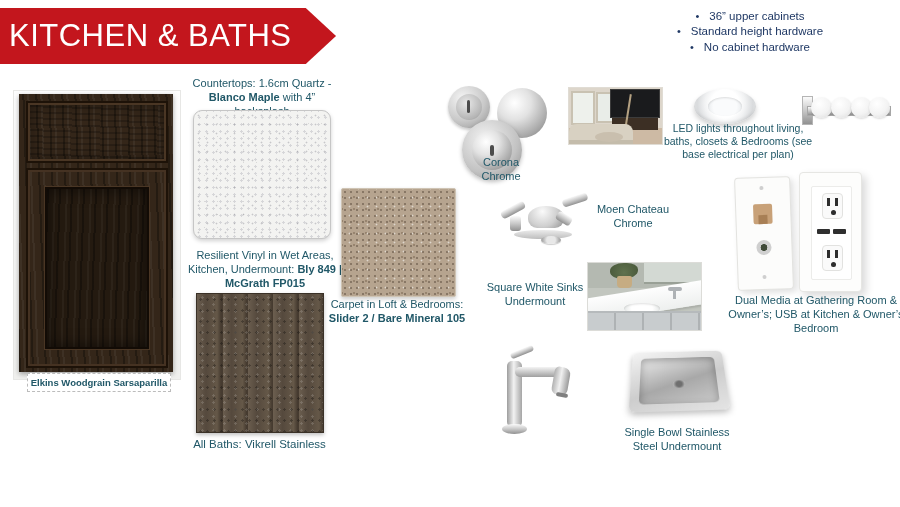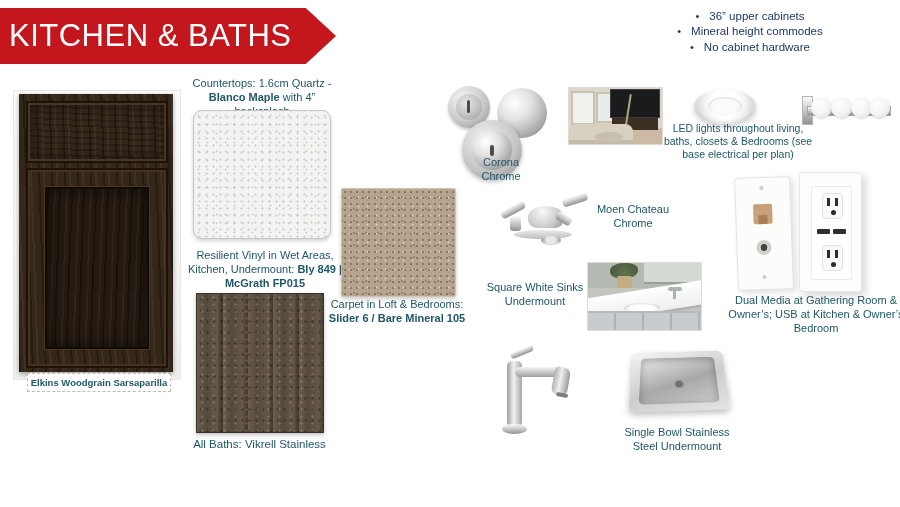--- a/index.html
+++ b/index.html
@@ -207,21 +207,21 @@
 
   <div class="abs banner">
     <span>KITCHEN &amp; BATHS</span>
   </div>
 
   <div class="abs notes">
     <div class="note-row">
         <span>36” upper cabinets</span>
       </div>
     <div class="note-row">
-        <span>Mineral height commodes</span>
+        <span>Standard height hardware</span>
       </div>
     <div class="note-row">
         <span>No cabinet hardware</span>
       </div>
   </div>
 
   <div class="abs cab-photo">
     <div class="cab-door">
       <div class="cab-drawer"></div>
       <div class="cab-lower">
@@ -238,21 +238,21 @@
   <div class="abs quartz"></div>
 
   <div class="abs cap cap-vinyl">
     <span>Resilient Vinyl in Wet Areas, Kitchen, Undermount: </span><b>Bly 849 | McGrath FP015</b>
   </div>
   <div class="abs vinyl"></div>
   <div class="abs cap cap-baths">All Baths: Vikrell Stainless</div>
 
   <div class="abs carpet"></div>
   <div class="abs cap cap-carpet">
-    <span>Carpet in Loft &amp; Bedrooms: </span><b>Slider 6 / Bare Mineral 105</b>
+    <span>Carpet in Loft &amp; Bedrooms: </span><b>Slider 2 / Bare Mineral 105</b>
   </div>
 
   <div class="abs deadbolt">
     <div class="inner"></div>
     <div class="keyslot" style="left:19px;top:14px;width:3px;height:13px;"></div>
   </div>
   <div class="abs sphere knob-a"></div>
   <div class="abs knob-b">
     <div class="sphere"></div>
     <div class="keyslot" style="left:28px;top:25px;width:4px;height:11px;"></div>

